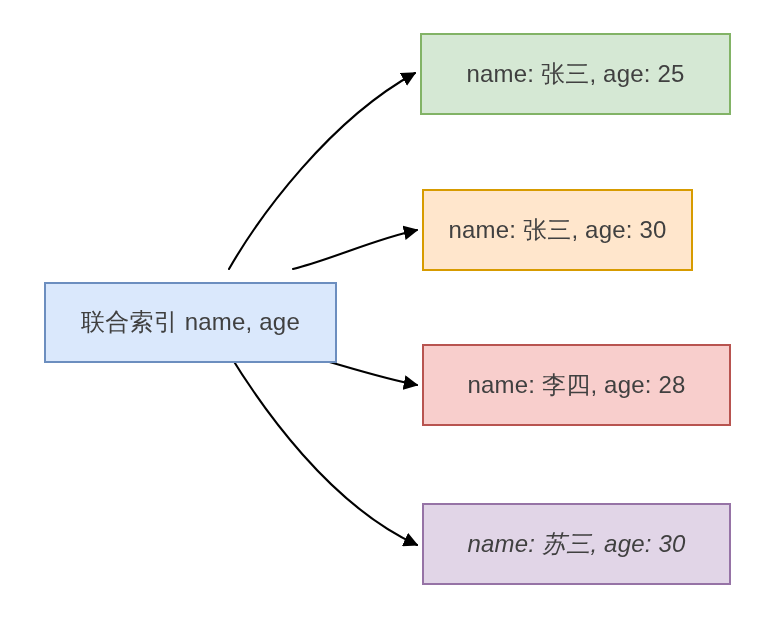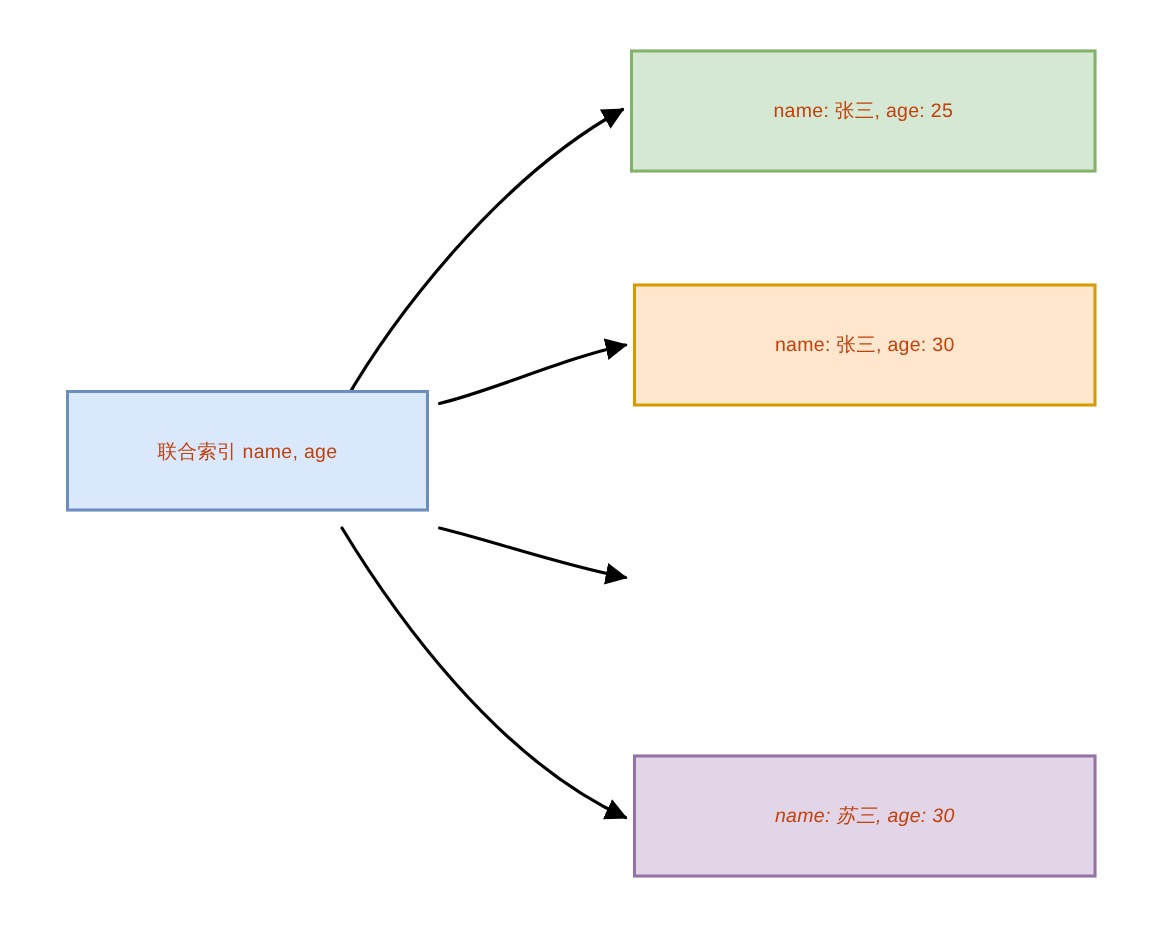--- a/index.html
+++ b/index.html
@@ -32,46 +32,46 @@
     position: absolute;
     box-sizing: border-box;
     border-style: solid;
     border-width: 2px;
     display: flex;
     align-items: center;
     justify-content: center;
     text-align: center;
   }
   .node-label {
-    font-size: 13px;
-    color: #c2410c;
+    font-size: 24px;
+    color: #404040;
     line-height: 1.2;
     letter-spacing: 0.2px;
     white-space: nowrap;
   }
   #node-index {
     left: 44px;
-    top: 260px;
-    width: 242px;
+    top: 282px;
+    width: 293px;
     height: 81px;
     background: #dae8fc;
     border-color: #6c8ebf;
   }
   #node-row-1 {
     left: 420px;
     top: 33px;
     width: 311px;
     height: 82px;
     background: #d5e8d4;
     border-color: #82b366;
   }
   #node-row-2 {
     left: 422px;
     top: 189px;
-    width: 309px;
+    width: 271px;
     height: 82px;
     background: #ffe6cc;
     border-color: #d79b00;
   }
   #node-row-3 {
     left: 422px;
     top: 344px;
     width: 309px;
     height: 82px;
     background: #f8cecc;
@@ -115,18 +115,21 @@
   </div>
 
   <div class="node" id="node-row-1">
     <span class="node-label">name: 张三, age: 25</span>
   </div>
 
   <div class="node" id="node-row-2">
     <span class="node-label">name: 张三, age: 30</span>
   </div>
 
+  <div class="node" id="node-row-3">
+    <span class="node-label">name: 李四, age: 28</span>
+  </div>
 
   <div class="node" id="node-row-4">
     <span class="node-label">name: 苏三, age: 30</span>
   </div>
 
 </div>
 
 </body></html>

